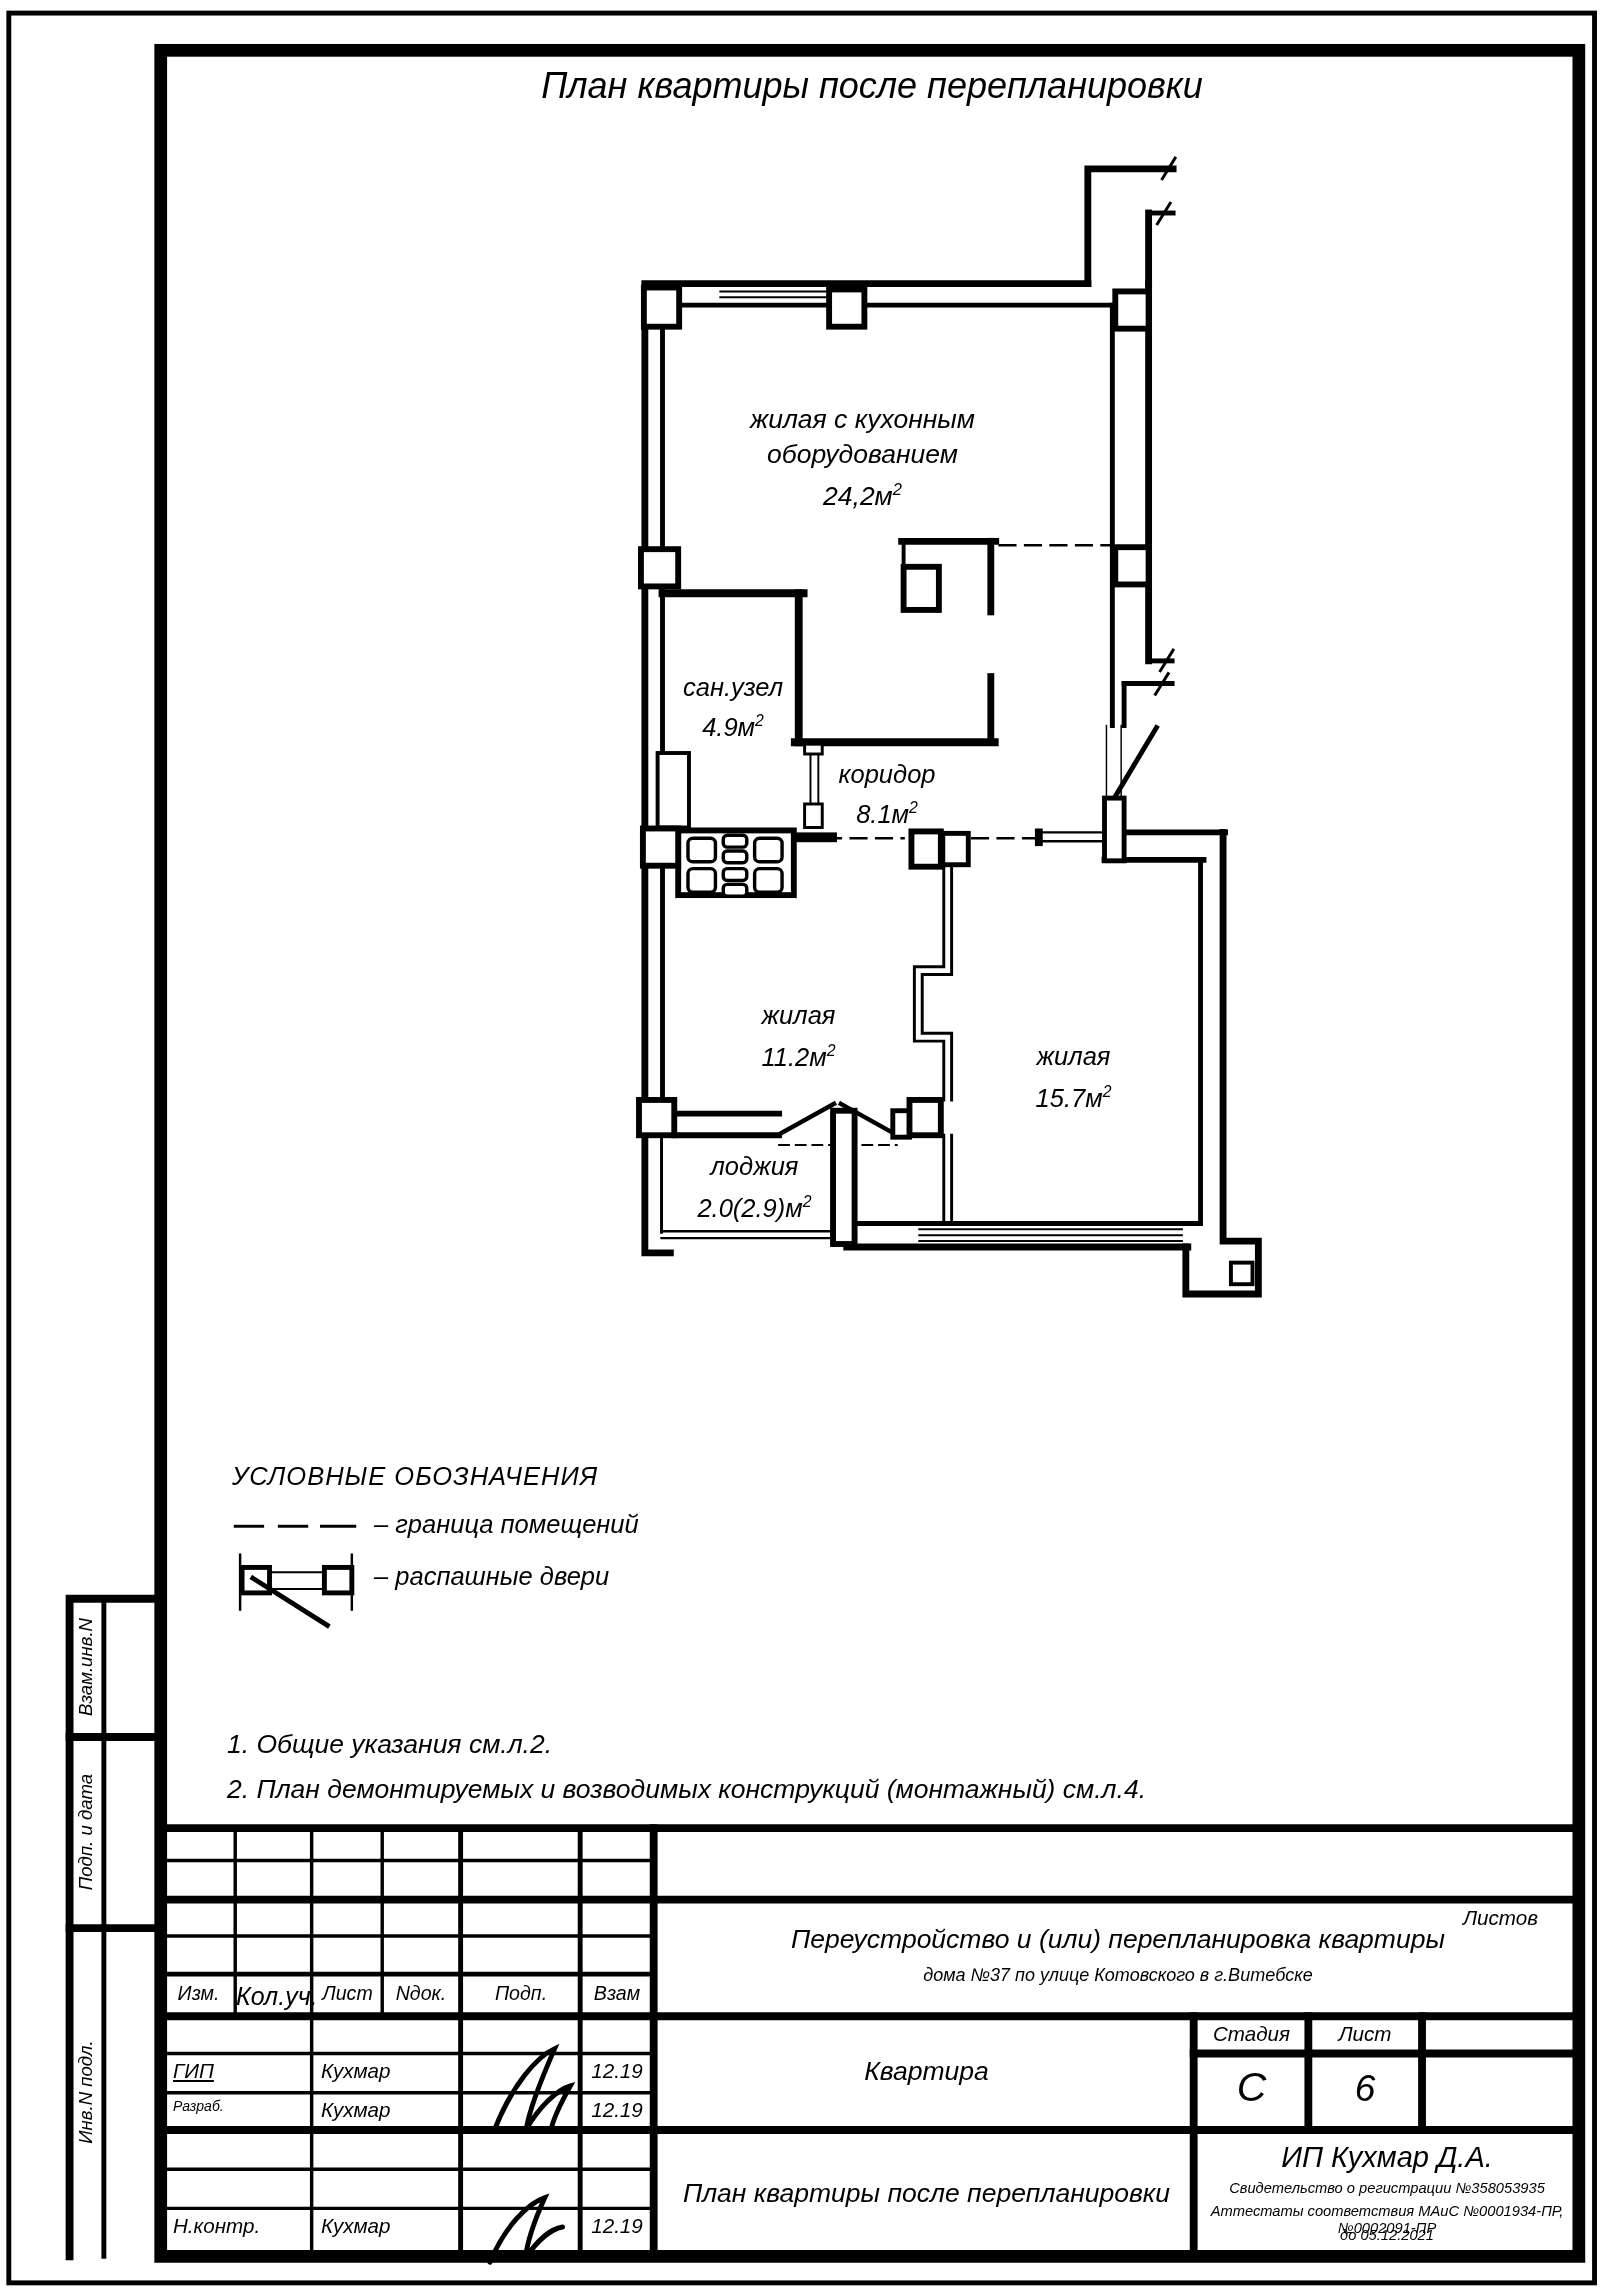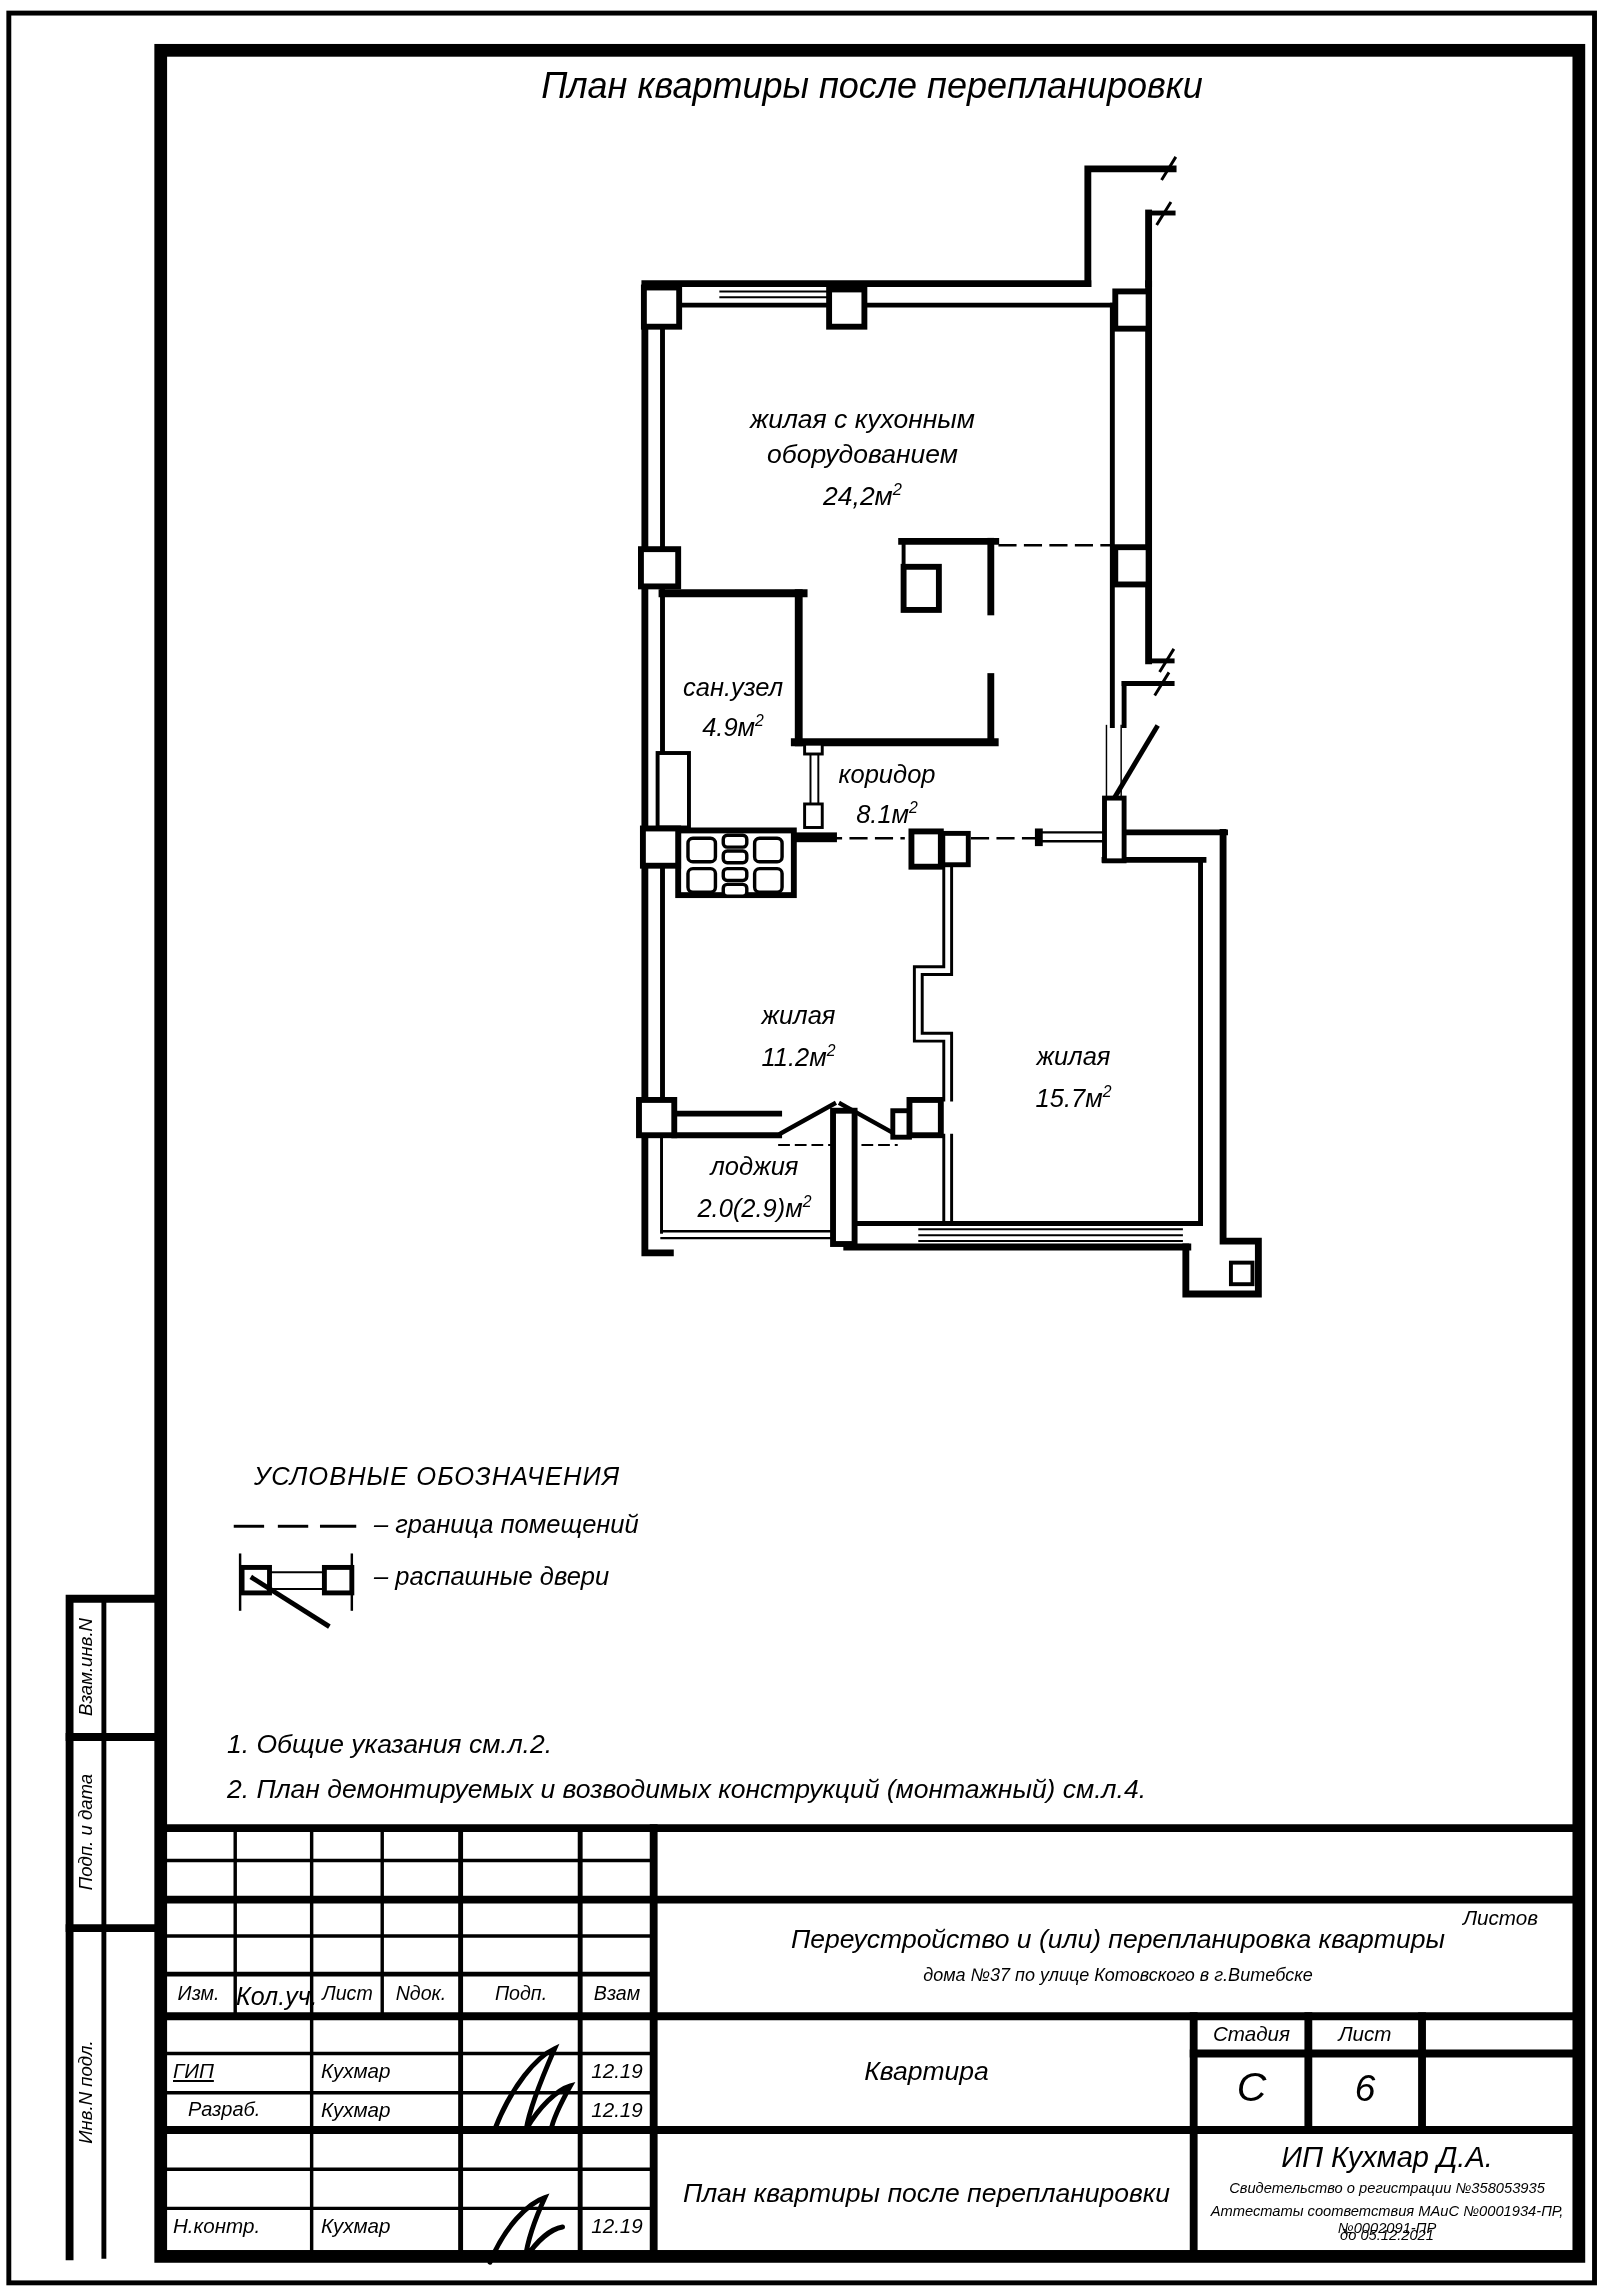--- a/index.html
+++ b/index.html
@@ -210,42 +210,42 @@
   </div>
   <div class="room" style="left:983px;top:1039px;width:181px;font-size:25.5px;line-height:35px;">
     <div class="rl">жилая</div>
     <div class="rl"><span>15.7м</span><sup>2</sup></div>
   </div>
   <div class="room" style="left:659px;top:1149px;width:191px;font-size:25.5px;line-height:35px;">
     <div class="rl">лоджия</div>
     <div class="rl"><span>2.0(2.9)м</span><sup>2</sup></div>
   </div>
 
-  <div class="t" style="left:254px;top:1462px;font-size:25.5px;letter-spacing:1px;">УСЛОВНЫЕ ОБОЗНАЧЕНИЯ</div>
+  <div class="t" style="left:232px;top:1462px;font-size:25.5px;letter-spacing:1px;">УСЛОВНЫЕ ОБОЗНАЧЕНИЯ</div>
   <div class="t" style="left:374px;top:1510px;font-size:25.5px;">–  граница помещений</div>
   <div class="t" style="left:374px;top:1562px;font-size:25.5px;">–  распашные двери</div>
 
   <div class="t" style="left:227px;top:1729px;font-size:26.5px;">1. Общие указания см.л.2.</div>
   <div class="t" style="left:227px;top:1774px;font-size:26.5px;">2. План демонтируемых и возводимых конструкций (монтажный) см.л.4.</div>
 
   <div class="rot" style="left:86px;top:1667px;font-size:18.6px;">Взам.инв.N</div>
   <div class="rot" style="left:86px;top:1832px;font-size:18.6px;">Подп. и дата</div>
   <div class="rot" style="left:86px;top:2092px;font-size:18.6px;">Инв.N подл.</div>
 
   <div class="t tc" style="left:164px;top:1982px;width:69px;font-size:19.6px;">Изм.</div>
   <div class="t tc" style="left:236px;top:1982px;width:74px;font-size:25px;">Кол.уч.</div>
   <div class="t tc" style="left:313px;top:1982px;width:69px;font-size:19.6px;">Лист</div>
   <div class="t tc" style="left:383px;top:1982px;width:76px;font-size:19.6px;">Nдок.</div>
   <div class="t tc" style="left:462px;top:1982px;width:118px;font-size:19.6px;">Подп.</div>
   <div class="t tc" style="left:581px;top:1982px;width:72px;font-size:19.6px;">Взам</div>
 
   <div class="t" style="left:173px;top:2059px;font-size:20.6px;text-decoration:underline;">ГИП</div>
   <div class="t" style="left:321px;top:2059px;font-size:20.6px;">Кухмар</div>
   <div class="t tc" style="left:581px;top:2059px;width:72px;font-size:20.6px;">12.19</div>
-  <div class="t" style="left:173px;top:2098px;font-size:20px;margin-left:15px;">Разраб.</div>
+  <div class="t" style="left:173px;top:2098px;font-size:14px;">Разраб.</div>
   <div class="t" style="left:321px;top:2098px;font-size:20.6px;">Кухмар</div>
   <div class="t tc" style="left:581px;top:2098px;width:72px;font-size:20.6px;">12.19</div>
   <div class="t" style="left:173px;top:2214px;font-size:20.6px;">Н.контр.</div>
   <div class="t" style="left:321px;top:2214px;font-size:20.6px;">Кухмар</div>
   <div class="t tc" style="left:581px;top:2214px;width:72px;font-size:20.6px;">12.19</div>
 
   <div class="t tc" style="left:667px;top:1924px;width:902px;font-size:26.5px;">Переустройство и (или) перепланировка квартиры</div>
   <div class="t tc" style="left:667px;top:1965px;width:902px;font-size:18px;">дома №37 по улице Котовского в г.Витебске</div>
 
   <div class="t tc" style="left:667px;top:2056px;width:519px;font-size:26.5px;">Квартира</div>

